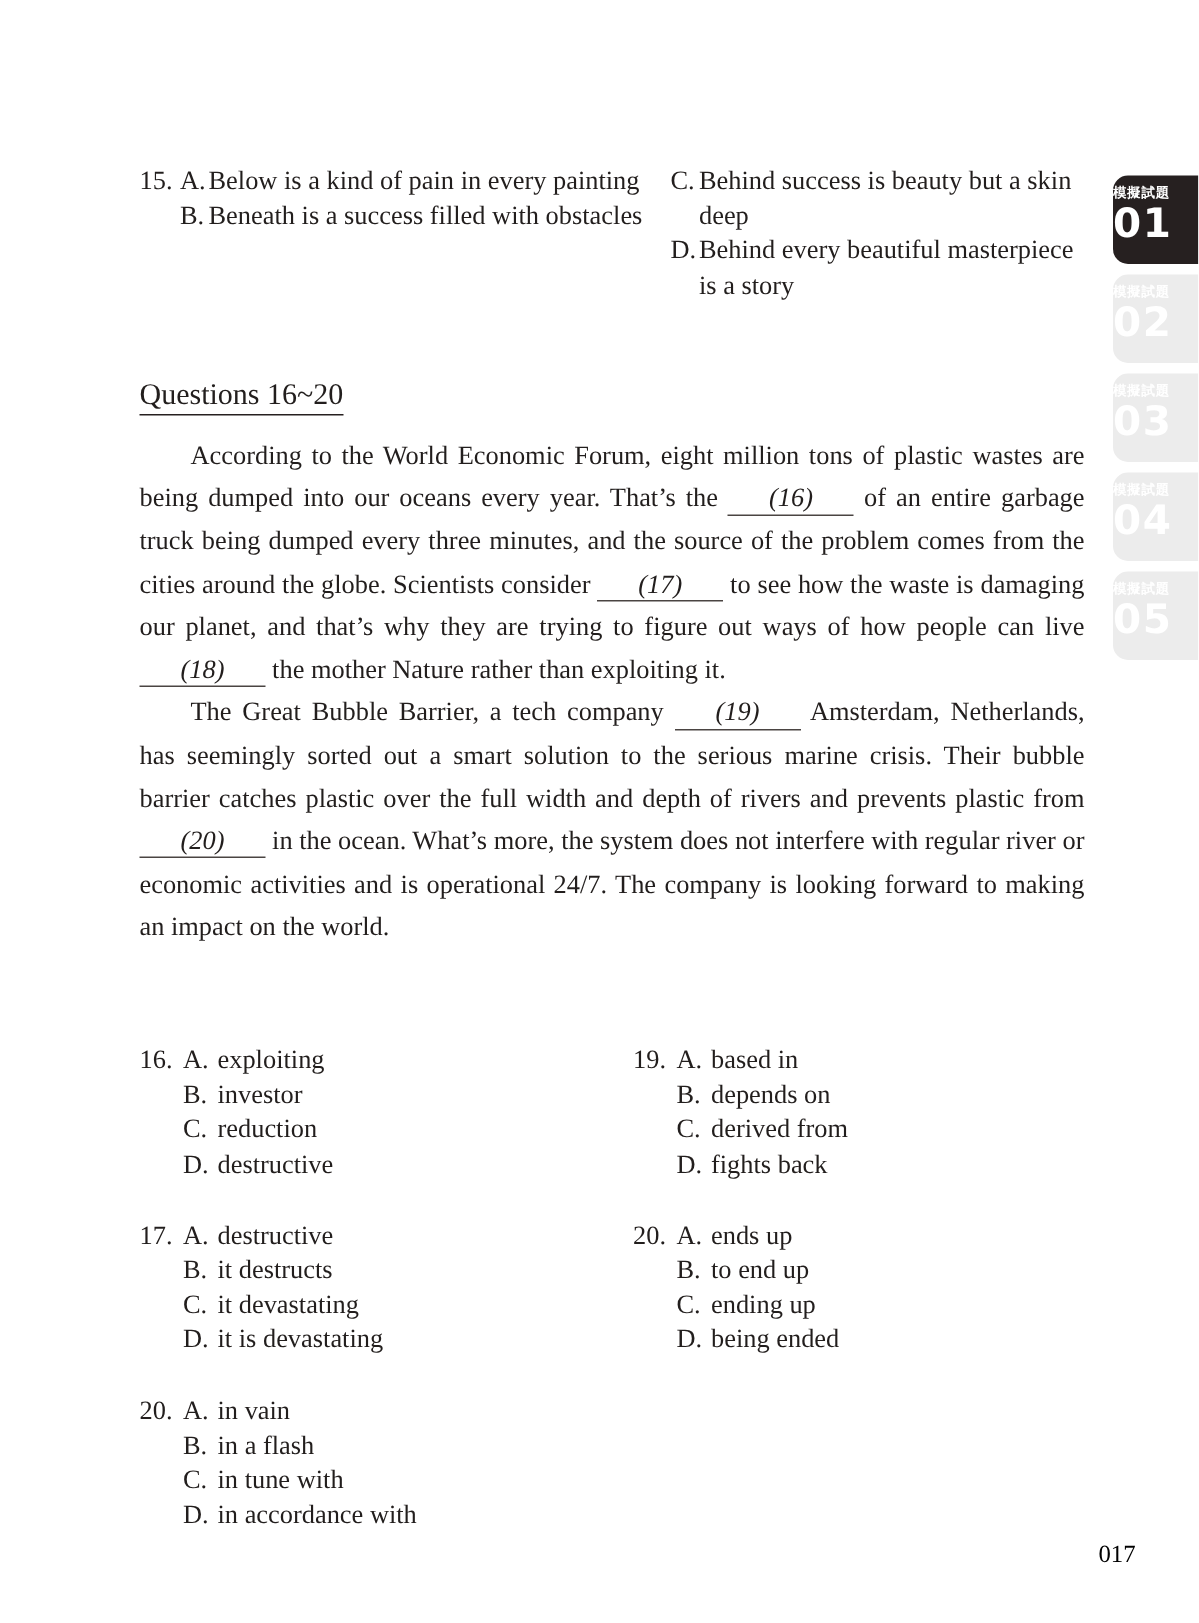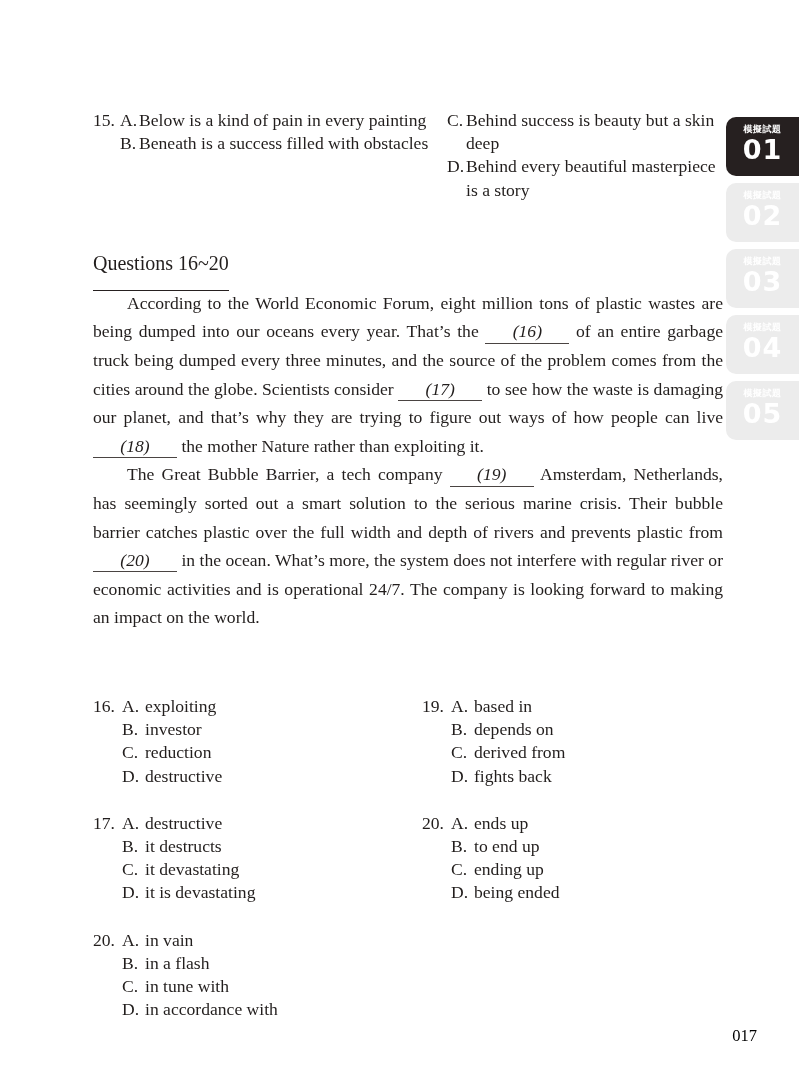--- a/index.html
+++ b/index.html
@@ -18,21 +18,21 @@
   .q15{display:flex;font-size:17.6px;line-height:23.2px;}
   .q15-left{display:flex;width:354px;flex-shrink:0;}
   .q15-right{flex:1;}
   .qnum15{width:27px;flex-shrink:0;}
   .opt{display:flex;}
   .opt .opt-letter{min-width:19px;flex-shrink:0;}
   .opt .opt-text{flex:1;}
 
   
   .section-heading{margin:48px 0 0 0;font-size:20px;font-weight:normal;line-height:26px;}
-  .heading-underline{border-bottom:1.6px solid #262020;padding-bottom:16px;text-align:center;}
+  .heading-underline{border-bottom:1.6px solid #262020;padding-bottom:2px;text-align:center;}
 
   
   .passage{margin-top:13px;font-size:17.6px;line-height:28.6px;text-align:justify;}
   .para{margin:0;text-indent:34px;}
   .blank{
     display:inline-block;
     min-width:80px;
     text-align:center;
     text-indent:0;
     border-bottom:1.2px solid #4a4442;
@@ -54,26 +54,26 @@
   .qblock .qnum{width:29px;flex-shrink:0;}
   .qblock .optlist{flex:1;}
   .qblock .opt .opt-letter{min-width:23px;}
 
   
   .side-tabs{
     position:absolute;top:117px;right:0;
     display:flex;flex-direction:column;gap:7px;
   }
   .tab{
-    width:73px;height:59px;
+    width:57px;height:59px;
     box-sizing:border-box;
     border-radius:10px 0 0 10px;
     background:#ececec;
     color:#ffffff;
-    text-align:center;
+    text-align:left;
     padding-top:7px;
     font-family:"DejaVu Sans","Liberation Sans",sans-serif;
   }
   .tab.active{background:#262020;}
   .tab-label{font-size:9px;font-weight:bold;letter-spacing:0.5px;line-height:11px;}
   .tab-number{font-size:27px;font-weight:bold;line-height:30px;letter-spacing:1px;}
 
   
   .page-number{position:absolute;top:1026px;right:42px;font-size:16.5px;color:#000000;}
 </style>

